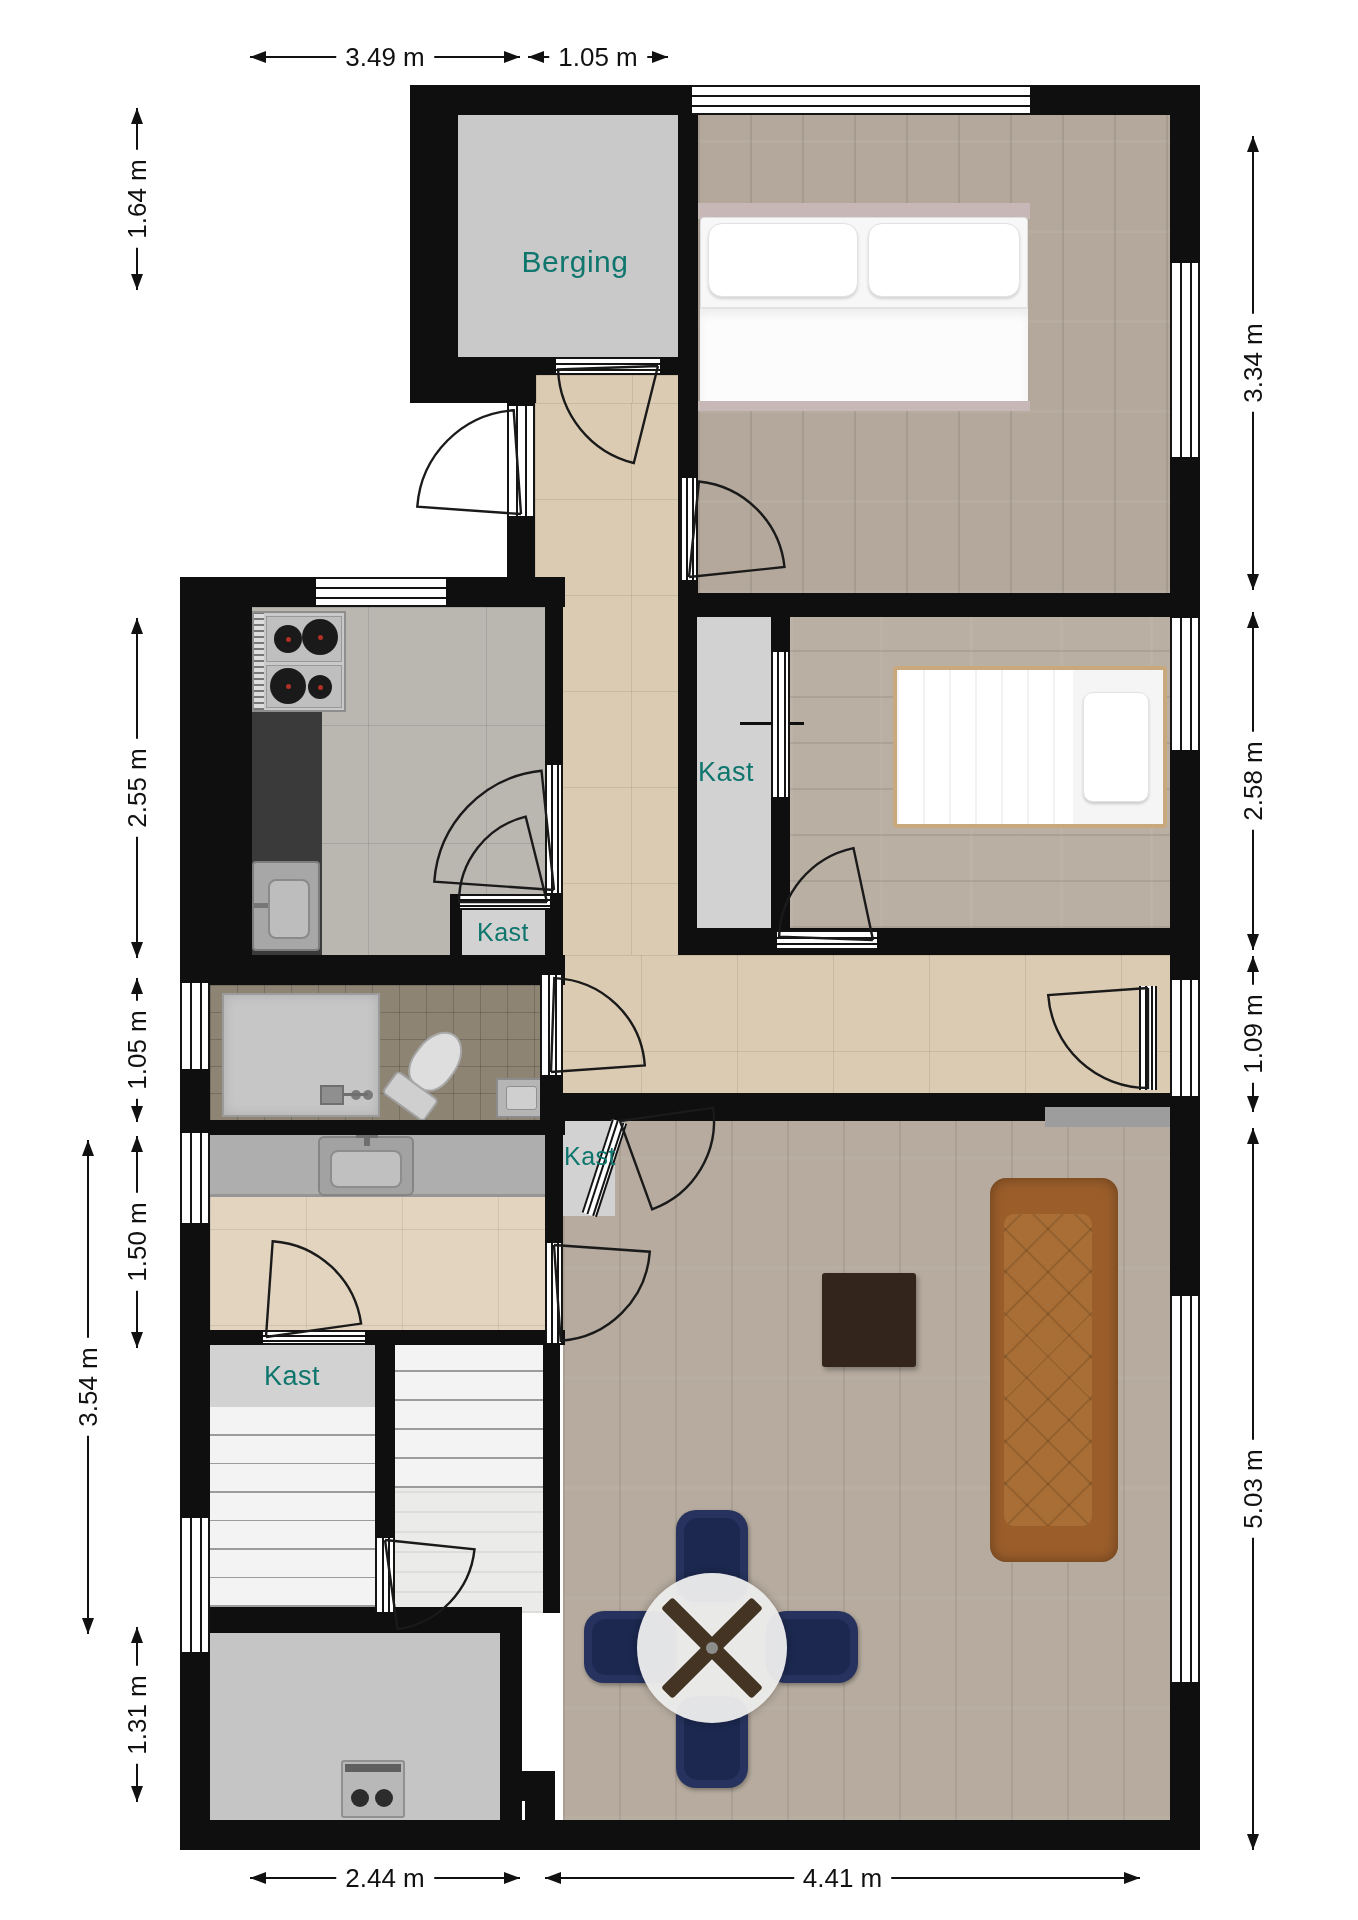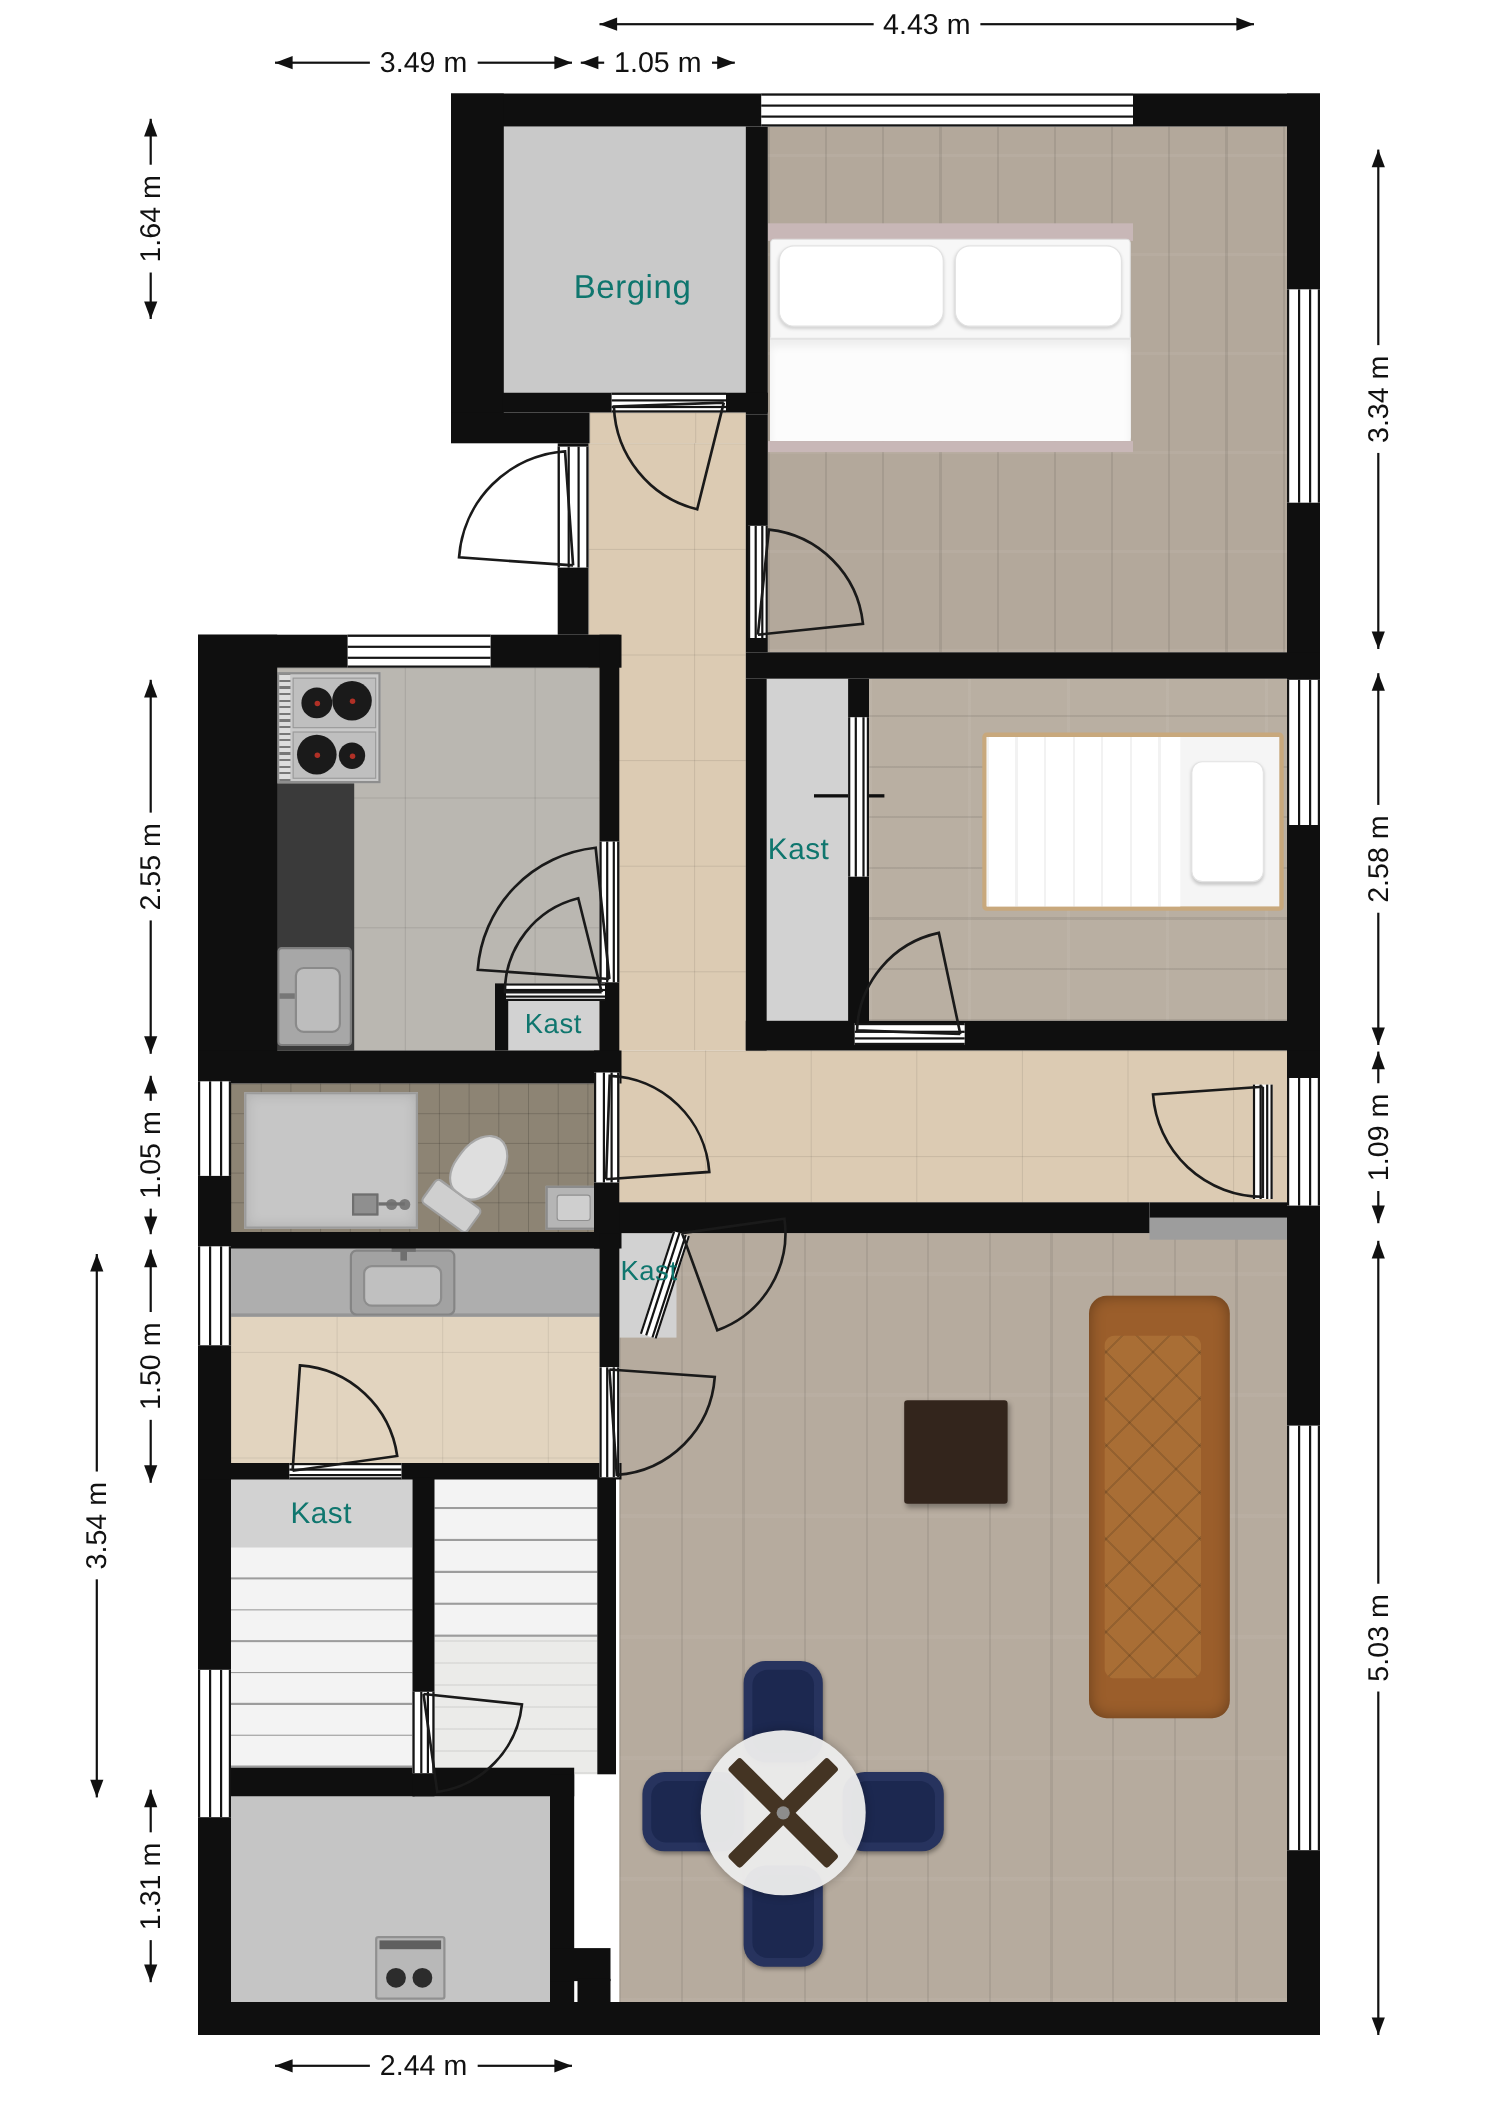--- a/index.html
+++ b/index.html
@@ -331,26 +331,20 @@
       <path d="M 620 1121 L 713.1 1107.9 A 94 94 0 0 1 652.1 1209.3 L 620 1121" fill="none" stroke="#1a1a1a" stroke-width="2.4"></path>
       <path d="M 554 1245 L 649.8 1251.7 A 96 96 0 0 1 560.7 1340.8 L 554 1245" fill="none" stroke="#1a1a1a" stroke-width="2.4"></path>
       <path d="M 385 1540 L 474.5 1549.4 A 90 90 0 0 1 397.5 1629.1 L 385 1540" fill="none" stroke="#1a1a1a" stroke-width="2.4"></path>
       <path d="M 266 1337 L 272.7 1241.2 A 96 96 0 0 1 361.1 1323.6 L 266 1337" fill="none" stroke="#1a1a1a" stroke-width="2.4"></path>
     </svg>
     <div class="abs room-label" style="left: 575px; top: 262px; font-size: 30px;">Berging</div>
     <div class="abs room-label" style="left: 726px; top: 772px; font-size: 27px;">Kast</div>
     <div class="abs room-label" style="left: 503px; top: 932px; font-size: 25px;">Kast</div>
     <div class="abs room-label" style="left: 590px; top: 1156px; font-size: 25px;">Kast</div>
     <div class="abs room-label" style="left: 292px; top: 1376px; font-size: 27px;">Kast</div>
-    <div class="abs dim" style="left: 545px; top: 8px; width: 595px; height: 28px;">
-      <div class="ah" style="left: 0px; top: 8px; border-right: 16px solid rgb(17, 17, 17); border-top: 6px solid transparent; border-bottom: 6px solid transparent; border-left: none;"></div>
-      <div class="ah" style="right: 0px; top: 8px; border-left: 16px solid rgb(17, 17, 17); border-top: 6px solid transparent; border-bottom: 6px solid transparent; border-right: none;"></div>
-      <div class="line" style="left: 0px; right: 0px; top: 13px; height: 2px;"></div>
-      <div class="dim-label">4.43 m</div>
-    </div>
     <div class="abs dim" style="left: 250px; top: 43px; width: 270px; height: 28px;">
       <div class="ah" style="left: 0px; top: 8px; border-right: 16px solid rgb(17, 17, 17); border-top: 6px solid transparent; border-bottom: 6px solid transparent; border-left: none;"></div>
       <div class="ah" style="right: 0px; top: 8px; border-left: 16px solid rgb(17, 17, 17); border-top: 6px solid transparent; border-bottom: 6px solid transparent; border-right: none;"></div>
       <div class="line" style="left: 0px; right: 0px; top: 13px; height: 2px;"></div>
       <div class="dim-label">3.49 m</div>
     </div>
     <div class="abs dim" style="left: 528px; top: 43px; width: 140px; height: 28px;">
       <div class="ah" style="left: 0px; top: 8px; border-right: 16px solid rgb(17, 17, 17); border-top: 6px solid transparent; border-bottom: 6px solid transparent; border-left: none;"></div>
       <div class="ah" style="right: 0px; top: 8px; border-left: 16px solid rgb(17, 17, 17); border-top: 6px solid transparent; border-bottom: 6px solid transparent; border-right: none;"></div>
       <div class="line" style="left: 0px; right: 0px; top: 13px; height: 2px;"></div>
@@ -415,13 +409,19 @@
       <div class="ah" style="bottom: 0px; left: 8px; border-top: 16px solid rgb(17, 17, 17); border-left: 6px solid transparent; border-right: 6px solid transparent; border-bottom: none;"></div>
       <div class="line" style="top: 0px; bottom: 0px; left: 13px; width: 2px;"></div>
       <div class="dim-label rot">5.03 m</div>
     </div>
     <div class="abs dim" style="left: 250px; top: 1864px; width: 270px; height: 28px;">
       <div class="ah" style="left: 0px; top: 8px; border-right: 16px solid rgb(17, 17, 17); border-top: 6px solid transparent; border-bottom: 6px solid transparent; border-left: none;"></div>
       <div class="ah" style="right: 0px; top: 8px; border-left: 16px solid rgb(17, 17, 17); border-top: 6px solid transparent; border-bottom: 6px solid transparent; border-right: none;"></div>
       <div class="line" style="left: 0px; right: 0px; top: 13px; height: 2px;"></div>
       <div class="dim-label">2.44 m</div>
     </div>
+    <div class="abs dim" style="left: 545px; top: 1864px; width: 595px; height: 28px;">
+      <div class="ah" style="left: 0px; top: 8px; border-right: 16px solid rgb(17, 17, 17); border-top: 6px solid transparent; border-bottom: 6px solid transparent; border-left: none;"></div>
+      <div class="ah" style="right: 0px; top: 8px; border-left: 16px solid rgb(17, 17, 17); border-top: 6px solid transparent; border-bottom: 6px solid transparent; border-right: none;"></div>
+      <div class="line" style="left: 0px; right: 0px; top: 13px; height: 2px;"></div>
+      <div class="dim-label">4.41 m</div>
+    </div>
   </div>
 
 </body></html>

